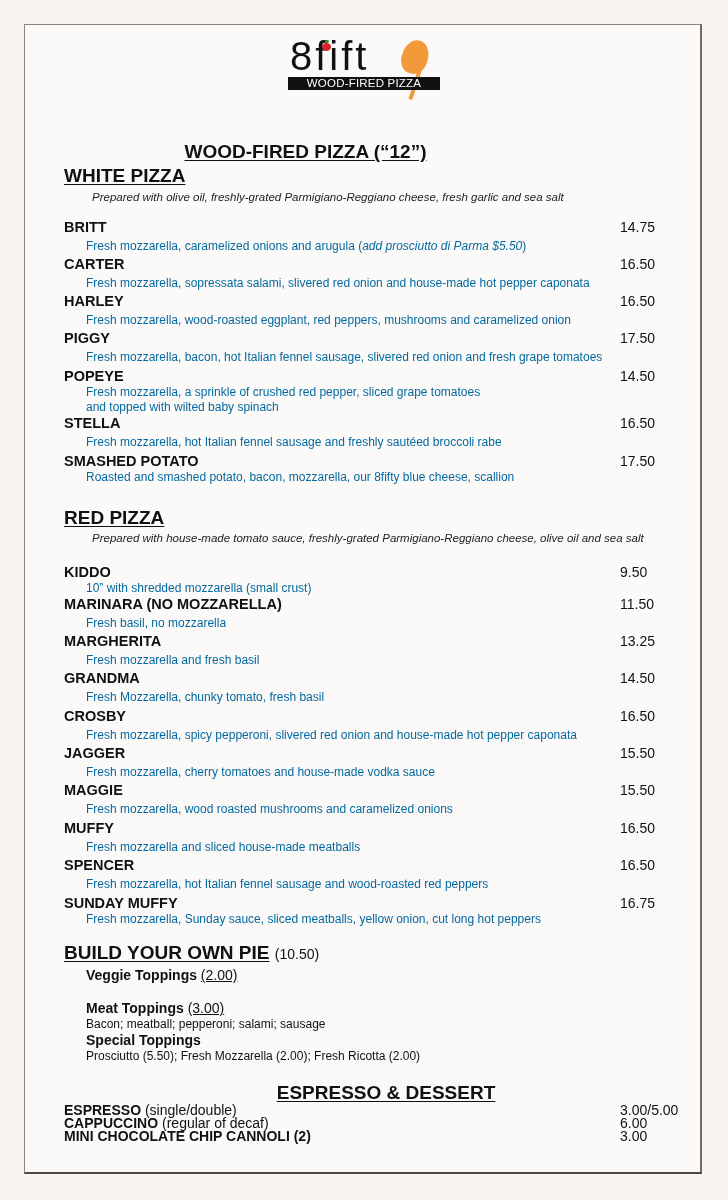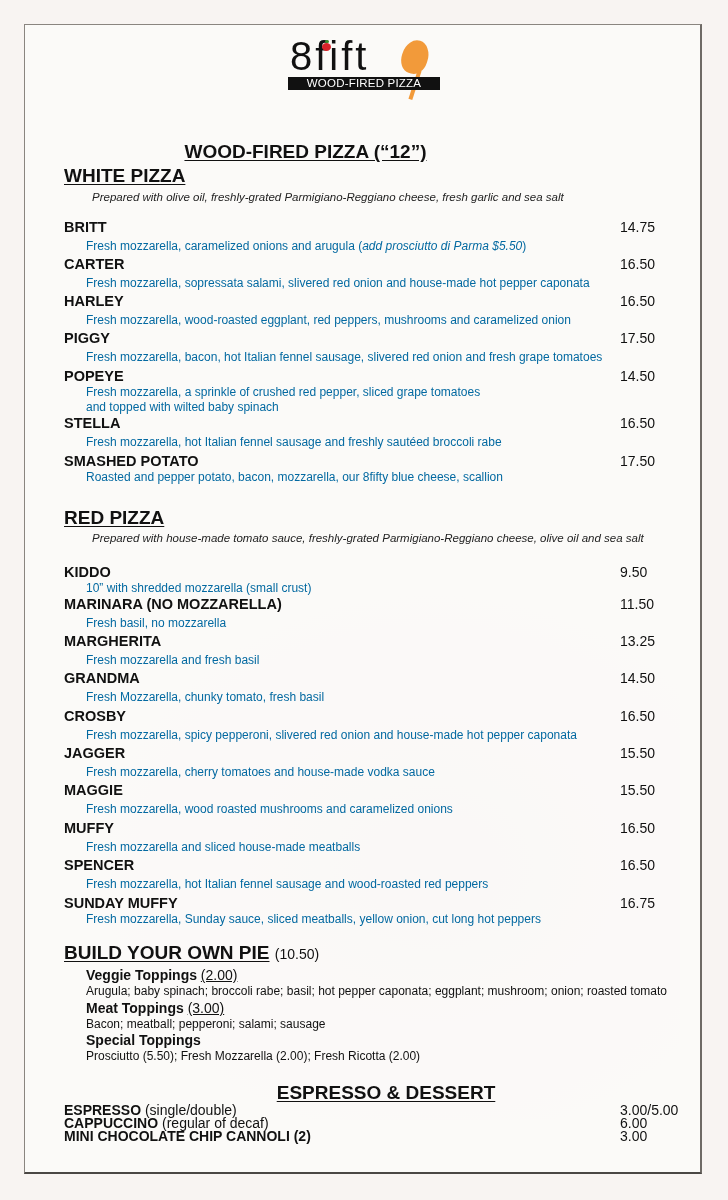--- a/index.html
+++ b/index.html
@@ -127,21 +127,21 @@
   <div class="item-desc tight">and topped with wilted baby spinach</div>
 </div>
 <div class="item" style="top:415px;">
   <div class="item-name">STELLA</div>
   <div class="item-price">16.50</div>
   <div class="item-desc">Fresh mozzarella, hot Italian fennel sausage and freshly sautéed broccoli rabe</div>
 </div>
 <div class="item" style="top:453px;">
   <div class="item-name">SMASHED POTATO</div>
   <div class="item-price">17.50</div>
-  <div class="item-desc tight">Roasted and pepper potato, bacon, mozzarella, our 8fifty blue cheese, scallion</div>
+  <div class="item-desc tight">Roasted and smashed potato, bacon, mozzarella, our 8fifty blue cheese, scallion</div>
 </div>
 
 <div class="sec-title" style="top:507px;"><span>RED PIZZA</span></div>
 <div class="sec-sub" style="top:531px;">Prepared with house-made tomato sauce, freshly-grated Parmigiano-Reggiano cheese, olive oil and sea salt</div>
 
 <div class="item" style="top:564px;">
   <div class="item-name">KIDDO</div>
   <div class="item-price" style="left:556px;">9.50</div>
   <div class="item-desc tight">10” with shredded mozzarella (small crust)</div>
 </div>
@@ -188,21 +188,20 @@
 <div class="item" style="top:895px;">
   <div class="item-name">SUNDAY MUFFY</div>
   <div class="item-price">16.75</div>
   <div class="item-desc tight">Fresh mozzarella, Sunday sauce, sliced meatballs, yellow onion, cut long hot peppers</div>
 </div>
 
 <div class="sec-title" style="top:942px;"><span>BUILD YOUR OWN PIE</span> <em class="price-note" style="font-style:normal;">(10.50)</em></div>
 
 <div class="byo-group" style="top:967px;">
   <div class="byo-label"><span>Veggie Toppings</span> <span class="note">(2.00)</span></div>
-  <div class="byo-text">Arugula; baby spinach; broccoli rabe; basil; hot pepper caponata; eggplant; mushroom; onion; roasted tomato</div>
 </div>
 <div class="byo-group" style="top:1000px;">
   <div class="byo-label"><span>Meat Toppings</span> <span class="note">(3.00)</span></div>
   <div class="byo-text">Bacon; meatball; pepperoni; salami; sausage</div>
 </div>
 <div class="byo-group" style="top:1032px;">
   <div class="byo-label"><span>Special Toppings</span></div>
   <div class="byo-text">Prosciutto (5.50); Fresh Mozzarella (2.00); Fresh Ricotta (2.00)</div>
 </div>
 

